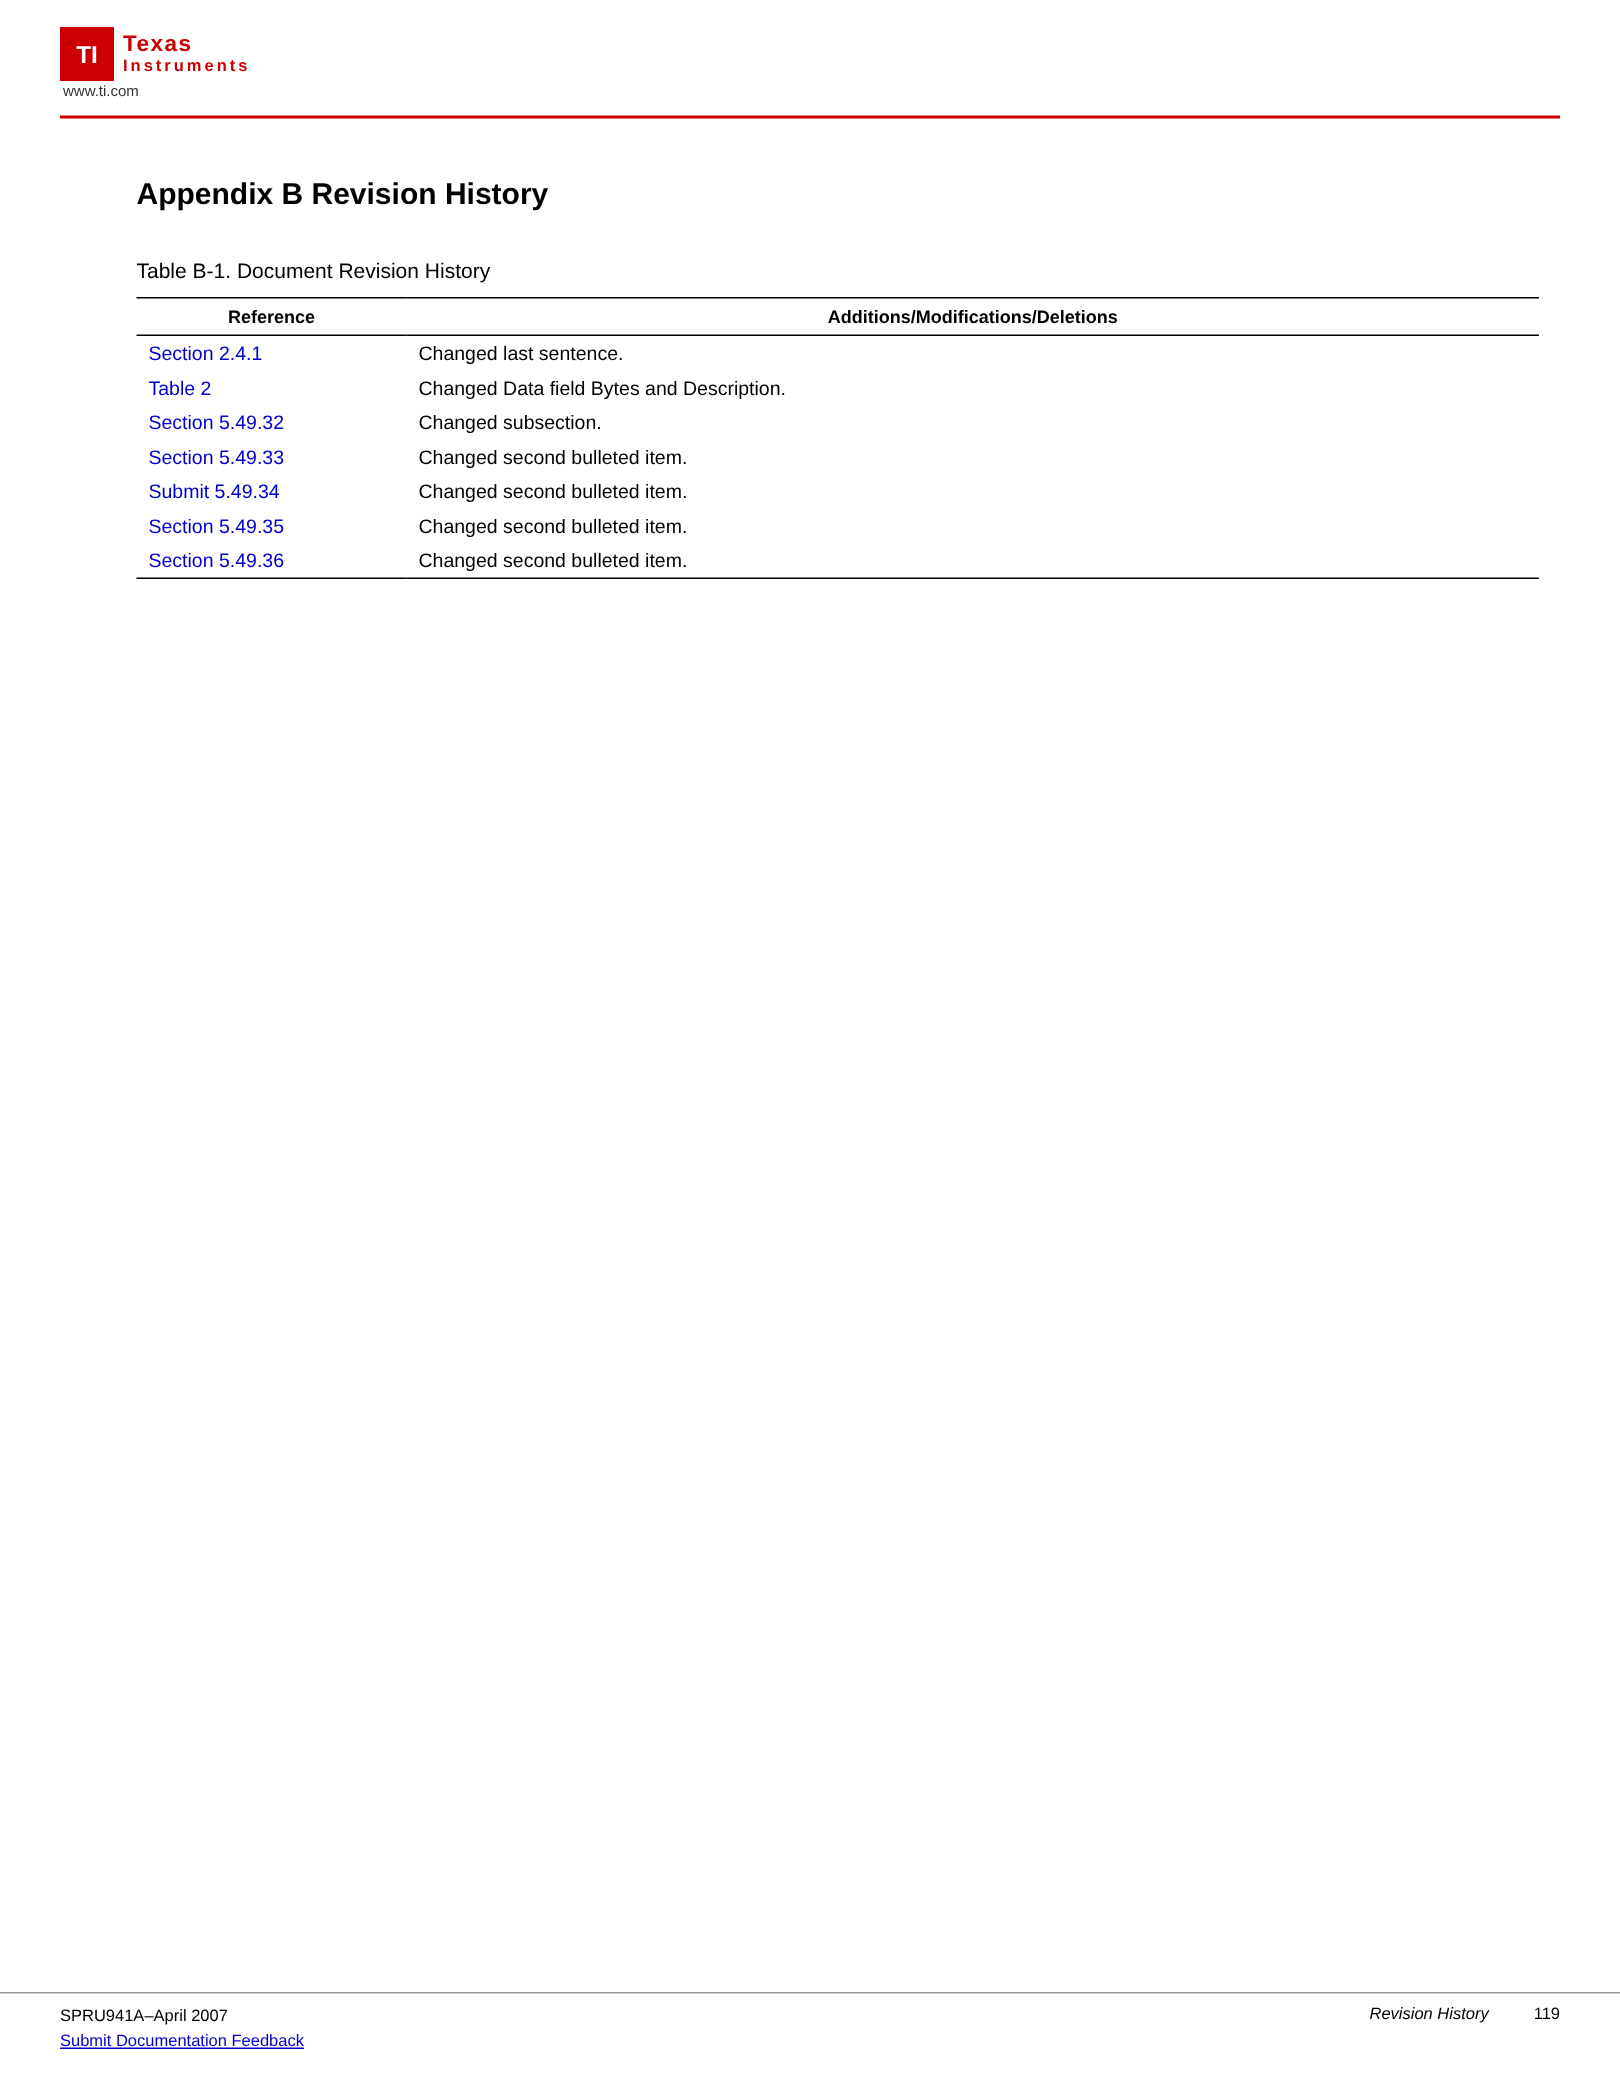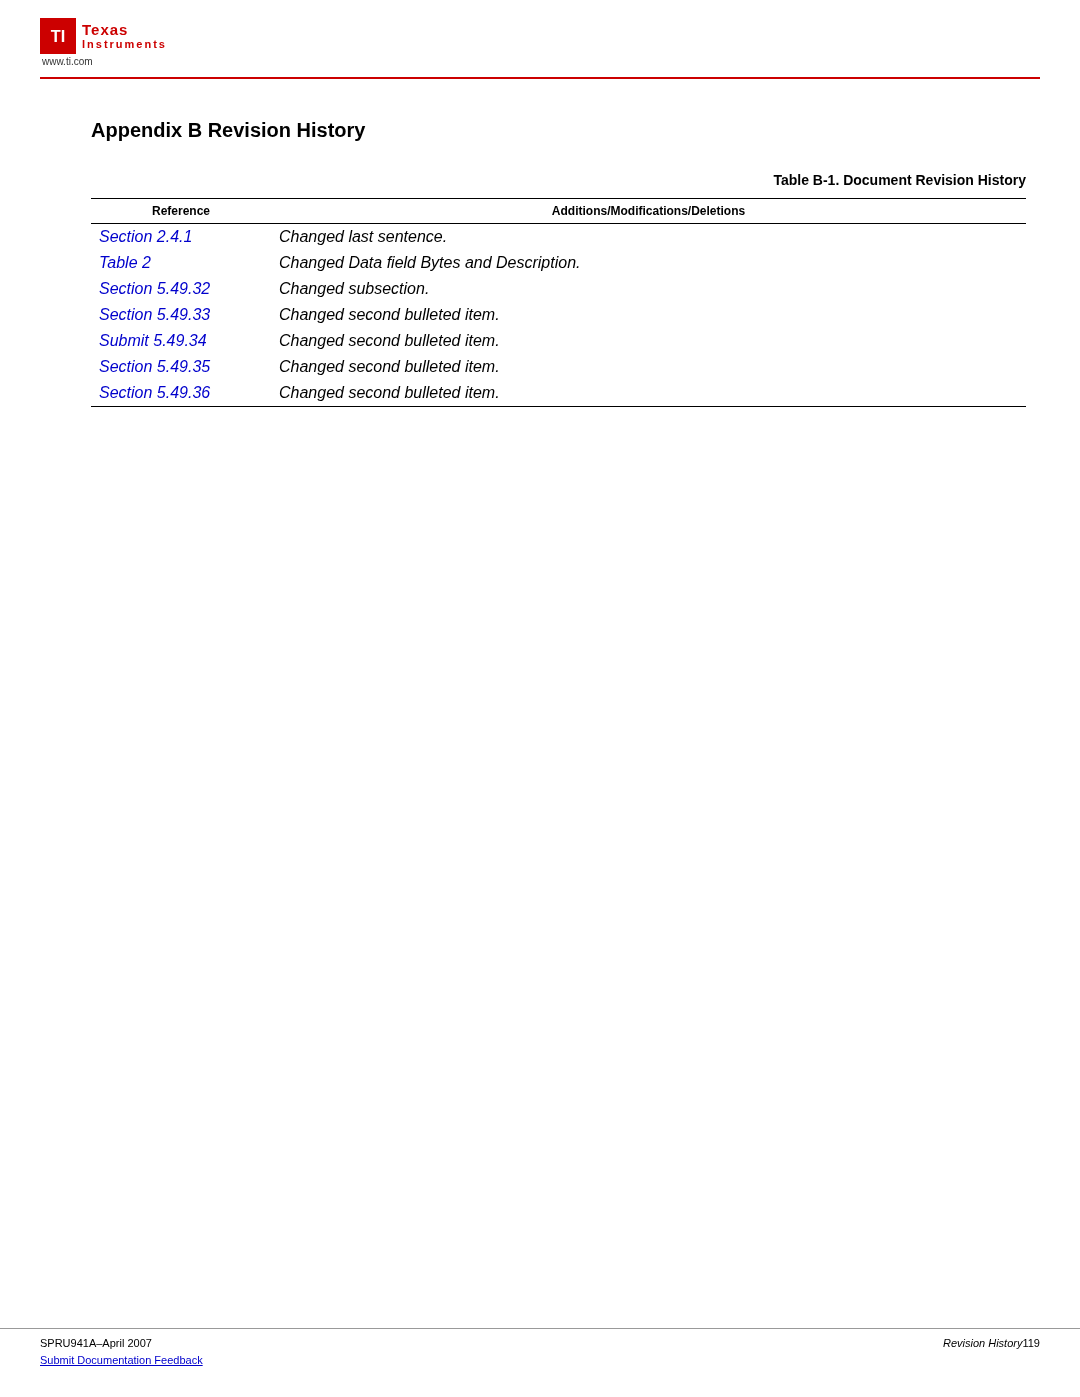--- a/index.html
+++ b/index.html
@@ -96,22 +96,22 @@
 
     .intro-paragraph a {
       color: #00c;
       text-decoration: none;
       border: 1px solid #00c;
       padding: 0 2px;
     }
 
     .table-title {
       font-size: 14px;
-      font-weight: bold;
-      text-align: right;
+      font-weight: normal;
+      text-align: left;
       margin-bottom: 10px;
     }
 
     .revision-table {
       width: 100%;
       border-collapse: collapse;
       border-top: 1.5px solid #000;
     }
 
     .revision-table thead tr th {
@@ -121,23 +121,22 @@
       font-size: 12px;
       font-weight: bold;
     }
 
     .revision-table thead tr th:first-child {
       width: 180px;
     }
 
     .revision-table tbody tr td {
       padding: 4px 8px;
-      font-size: 16px;
+      font-size: 13px;
       vertical-align: top;
-      font-style: italic;
     }
 
     .revision-table tbody tr:last-child td {
       border-bottom: 1.5px solid #000;
     }
 
     .ref-link {
       color: #00c;
       text-decoration: none;
       cursor: pointer;
@@ -160,20 +159,21 @@
       align-items: center;
     }
 
     .footer-doc-id {
       font-size: 11px;
       color: #000;
     }
 
     .footer-section-info {
       display: flex;
+      gap: 30px;
       font-size: 11px;
       text-align: right;
     }
 
     .footer-section-label {
       font-style: italic;
     }
 
     .footer-page-num {
       font-size: 11px;

